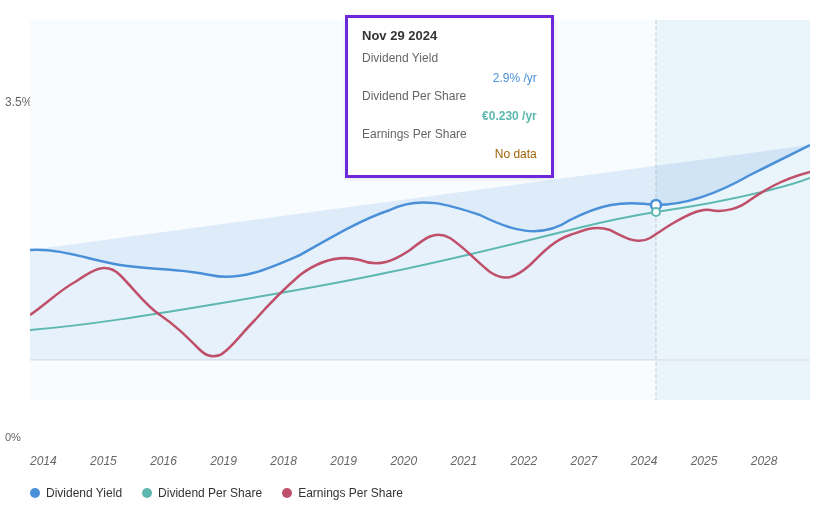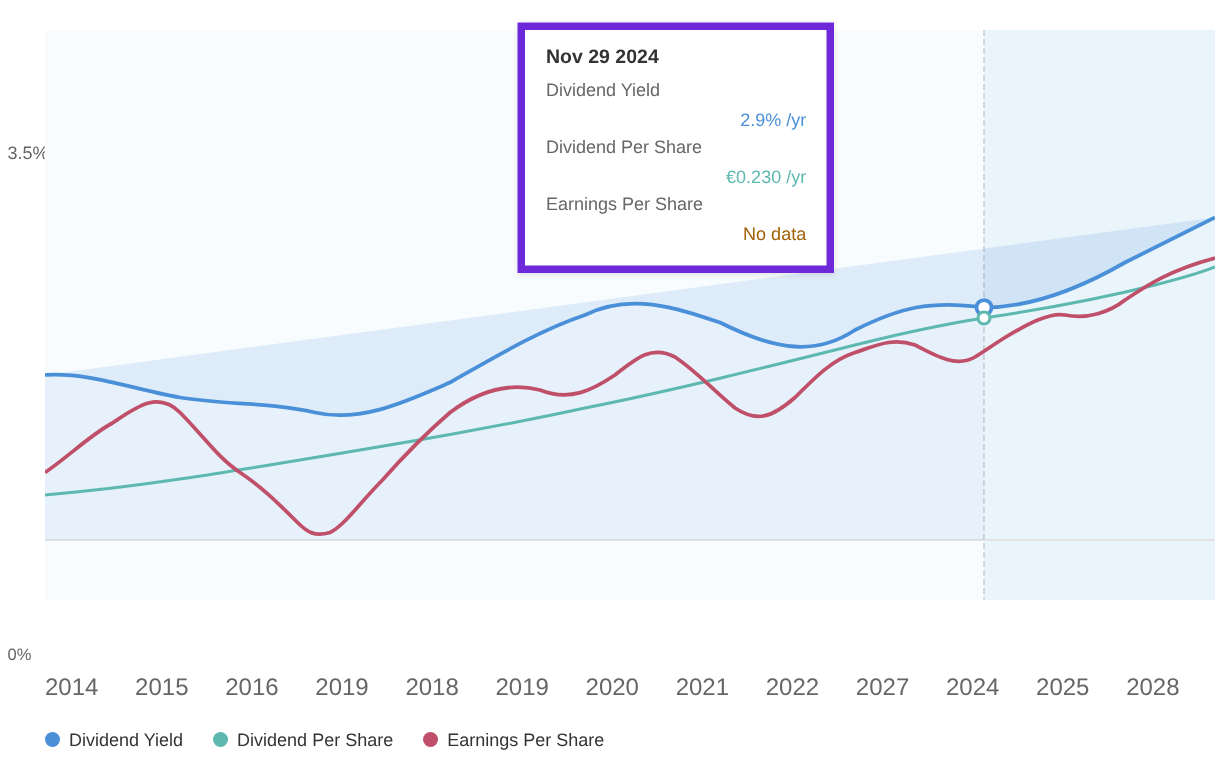--- a/index.html
+++ b/index.html
@@ -32,43 +32,44 @@
     }
     .x-axis-labels {
       position: absolute;
       bottom: 40px;
       left: 30px;
       right: 10px;
       display: flex;
       justify-content: space-between;
     }
     .x-axis-label {
-      font-size: 16px;
-      color: #666;
+      font-size: 12px;
+      color: #666;
+      font-style: italic;
     }
     .past-label {
       position: absolute;
       top: 125px;
       right: 155px;
       font-size: 12px;
       color: #666;
     }
     .forecast-label {
       position: absolute;
       top: 125px;
       right: 30px;
       font-size: 12px;
       color: #666;
     }
     .tooltip {
       position: absolute;
       top: 15px;
       left: 345px;
       background: white;
-      border: 5px solid #6d28d9;
+      border: 3px solid #6d28d9;
       padding: 10px 14px;
       font-size: 12px;
       z-index: 10;
       min-width: 200px;
       box-shadow: 0 1px 4px rgba(0,0,0,0.1);
     }
     .tooltip-date {
       font-size: 13px;
       font-weight: bold;
       color: #333;
@@ -81,21 +82,21 @@
       gap: 16px;
     }
     .tooltip-label {
       color: #666;
     }
     .tooltip-value {
       color: #333;
       margin-top: 20px;
     }
     .tooltip-value.blue { color: #4a90d9; }
-    .tooltip-value.teal { color: #5db8b0; }
+    .tooltip-value.teal { color: #5db8b0; font-weight: bold; }
     .tooltip-value.gray { color: #a16207; }
     .legend {
       position: absolute;
       bottom: 8px;
       left: 30px;
       display: flex;
       gap: 20px;
       align-items: center;
     }
     .legend-item {

